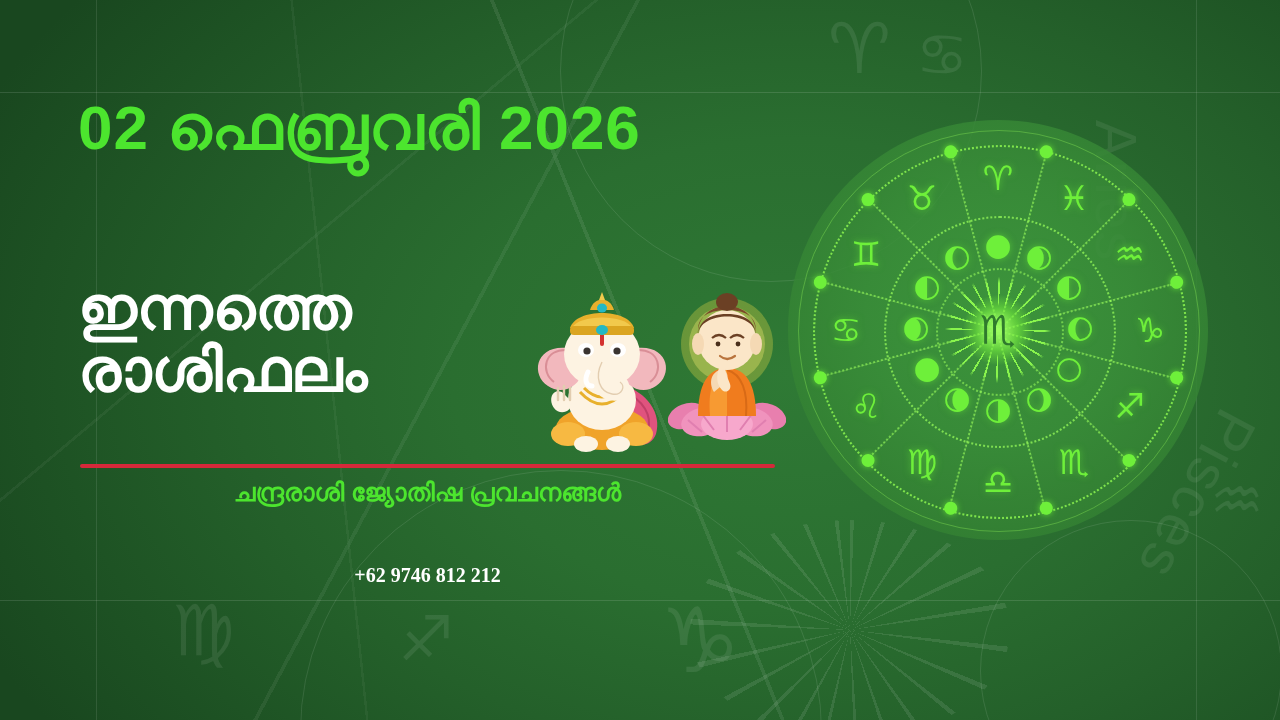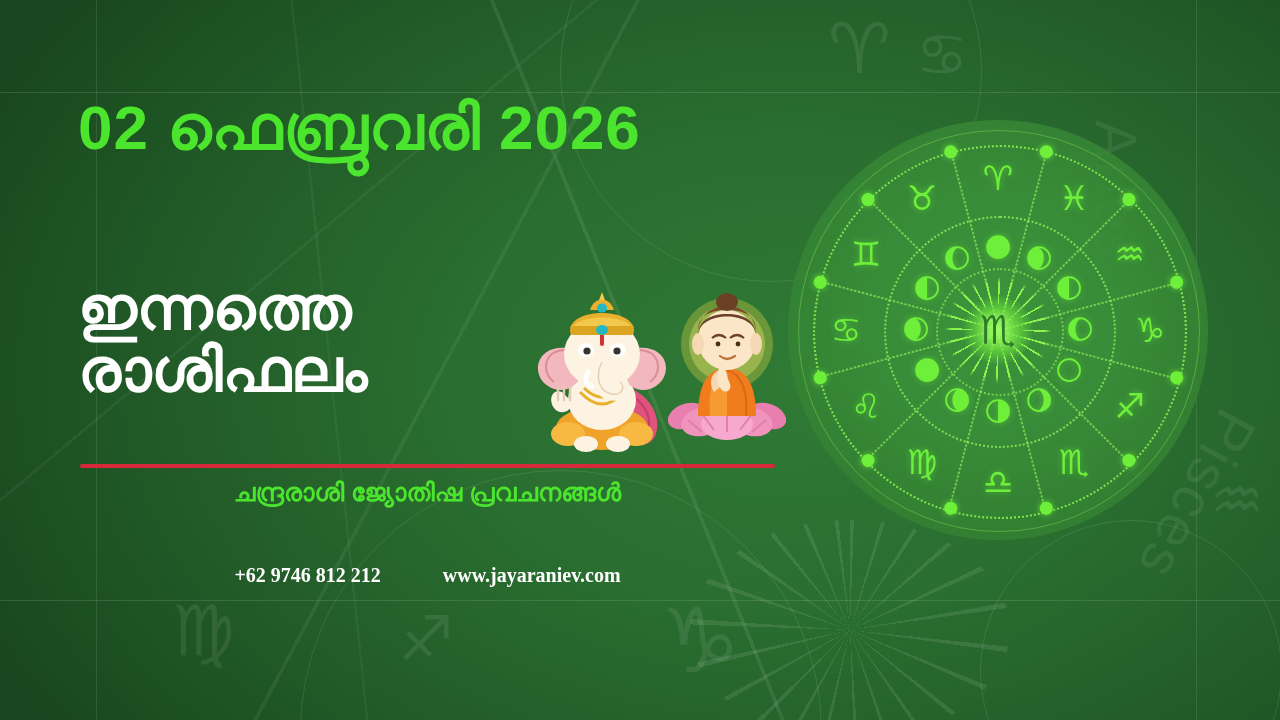--- a/index.html
+++ b/index.html
@@ -394,16 +394,15 @@
     <span id="title-line2">രാശിഫലം</span>
   </div>
 
   <div id="red-rule"></div>
 
   <div id="subtitle-line" class="mal">ചന്ദ്രരാശി ജ്യോതിഷ പ്രവചനങ്ങൾ</div>
 
 
   <div id="contact-row">
     <span>+62 9746 812 212</span>
-    <span>www.jayaraniev.com</span>
   </div>
 
 </div>
 
 </body></html>

